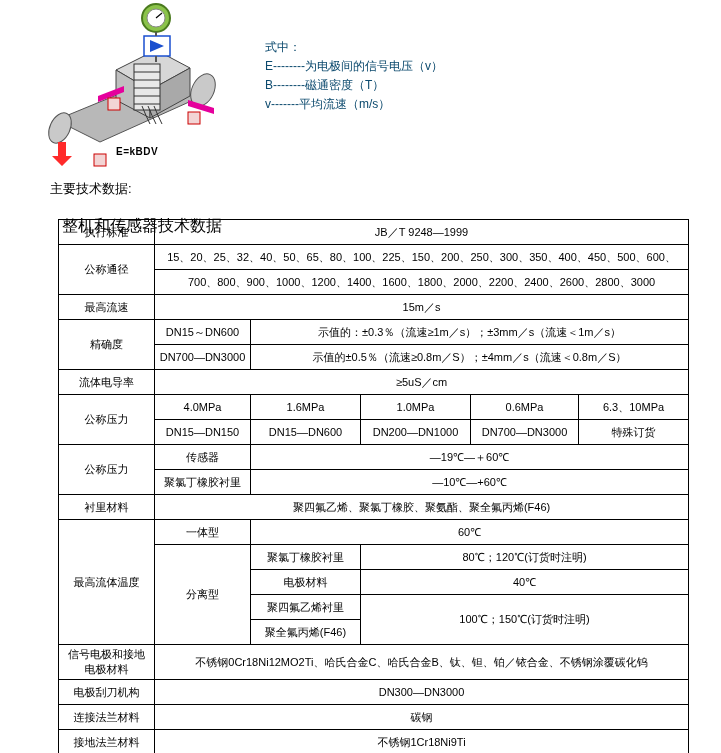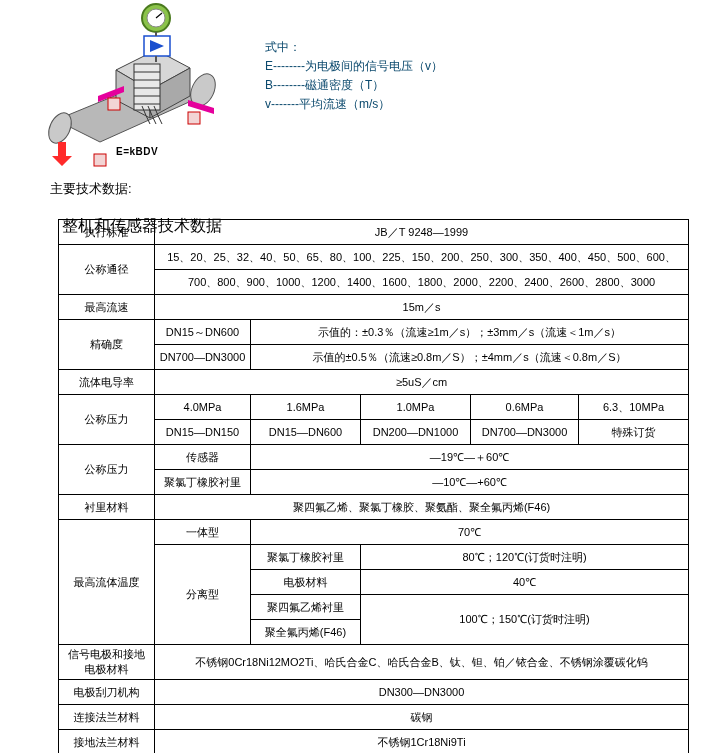--- a/index.html
+++ b/index.html
@@ -239,21 +239,21 @@
       </tr>
 
       <tr>
         <td class="label">衬里材料</td>
         <td colspan="5">聚四氟乙烯、聚氯丁橡胶、聚氨酯、聚全氟丙烯(F46)</td>
       </tr>
 
       <tr>
         <td class="label" rowspan="5">最高流体温度</td>
         <td class="sub">一体型</td>
-        <td colspan="4">70℃</td>
+        <td colspan="4">60℃</td>
       </tr>
       <tr>
         <td class="sub" rowspan="4">分离型</td>
         <td class="small">聚氯丁橡胶衬里</td>
         <td colspan="3">80℃；120℃(订货时注明)</td>
       </tr>
       <tr>
         <td class="small">电极材料</td>
         <td colspan="3">40℃</td>
       </tr>

